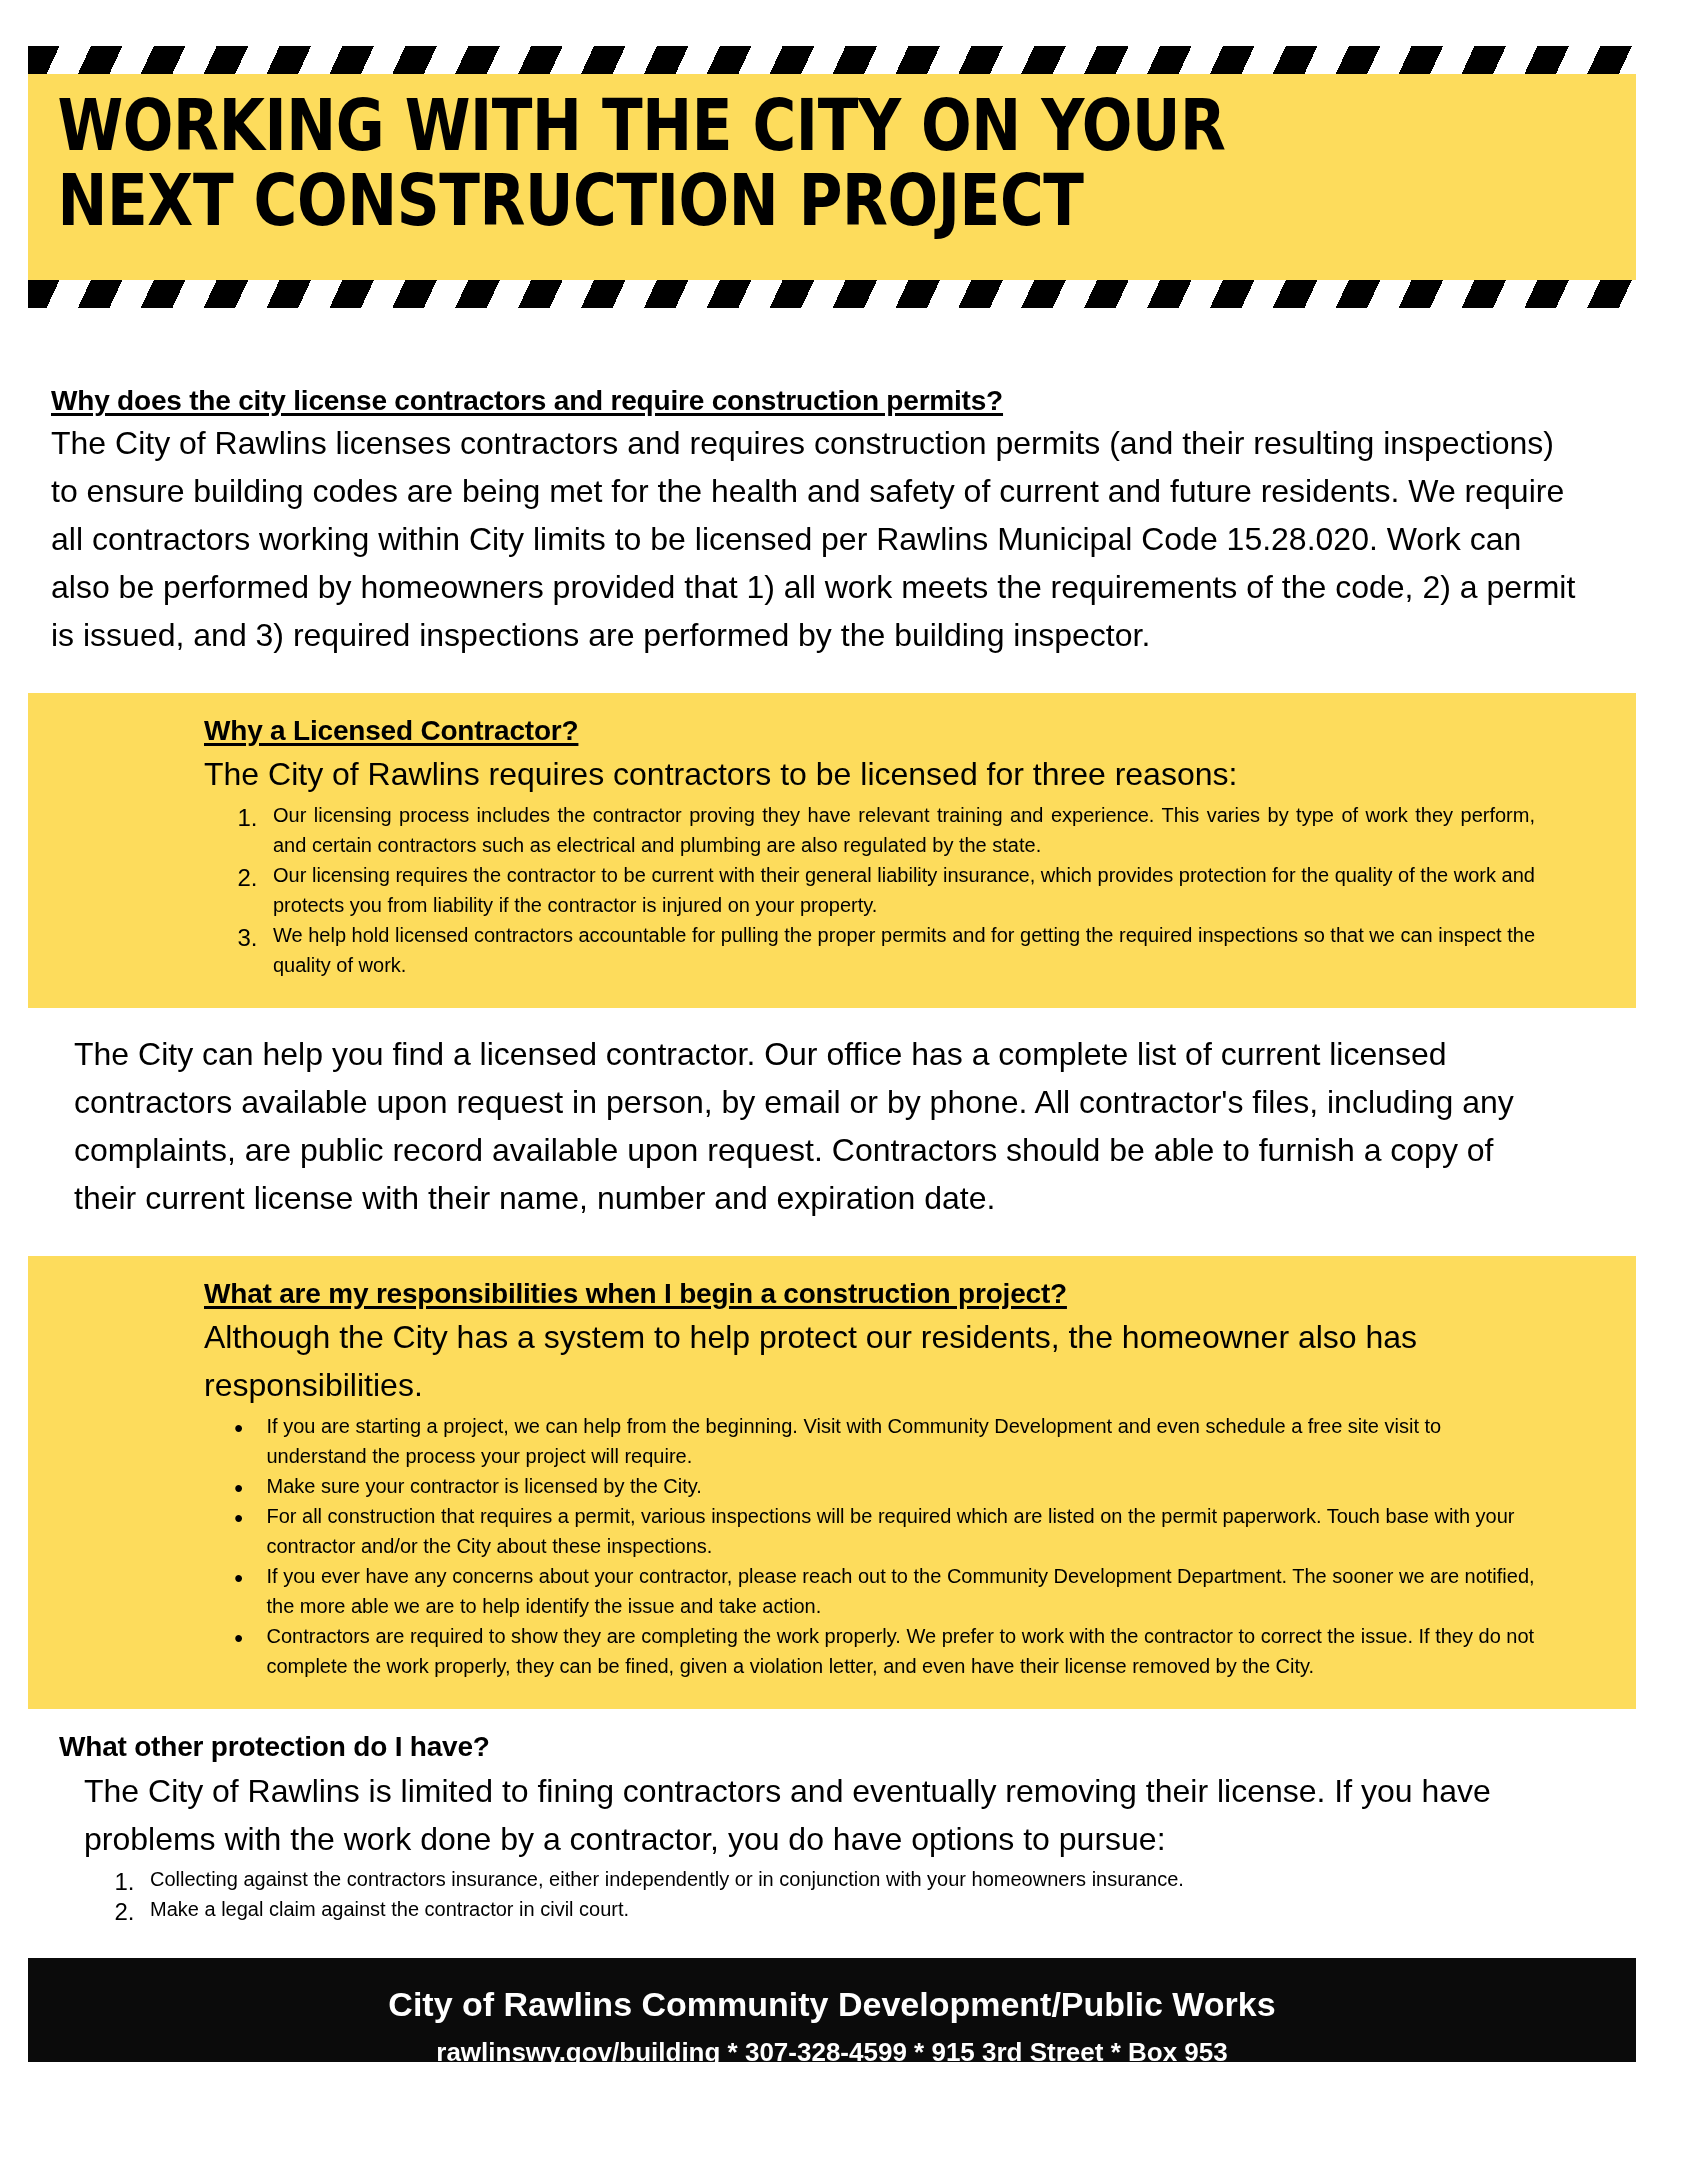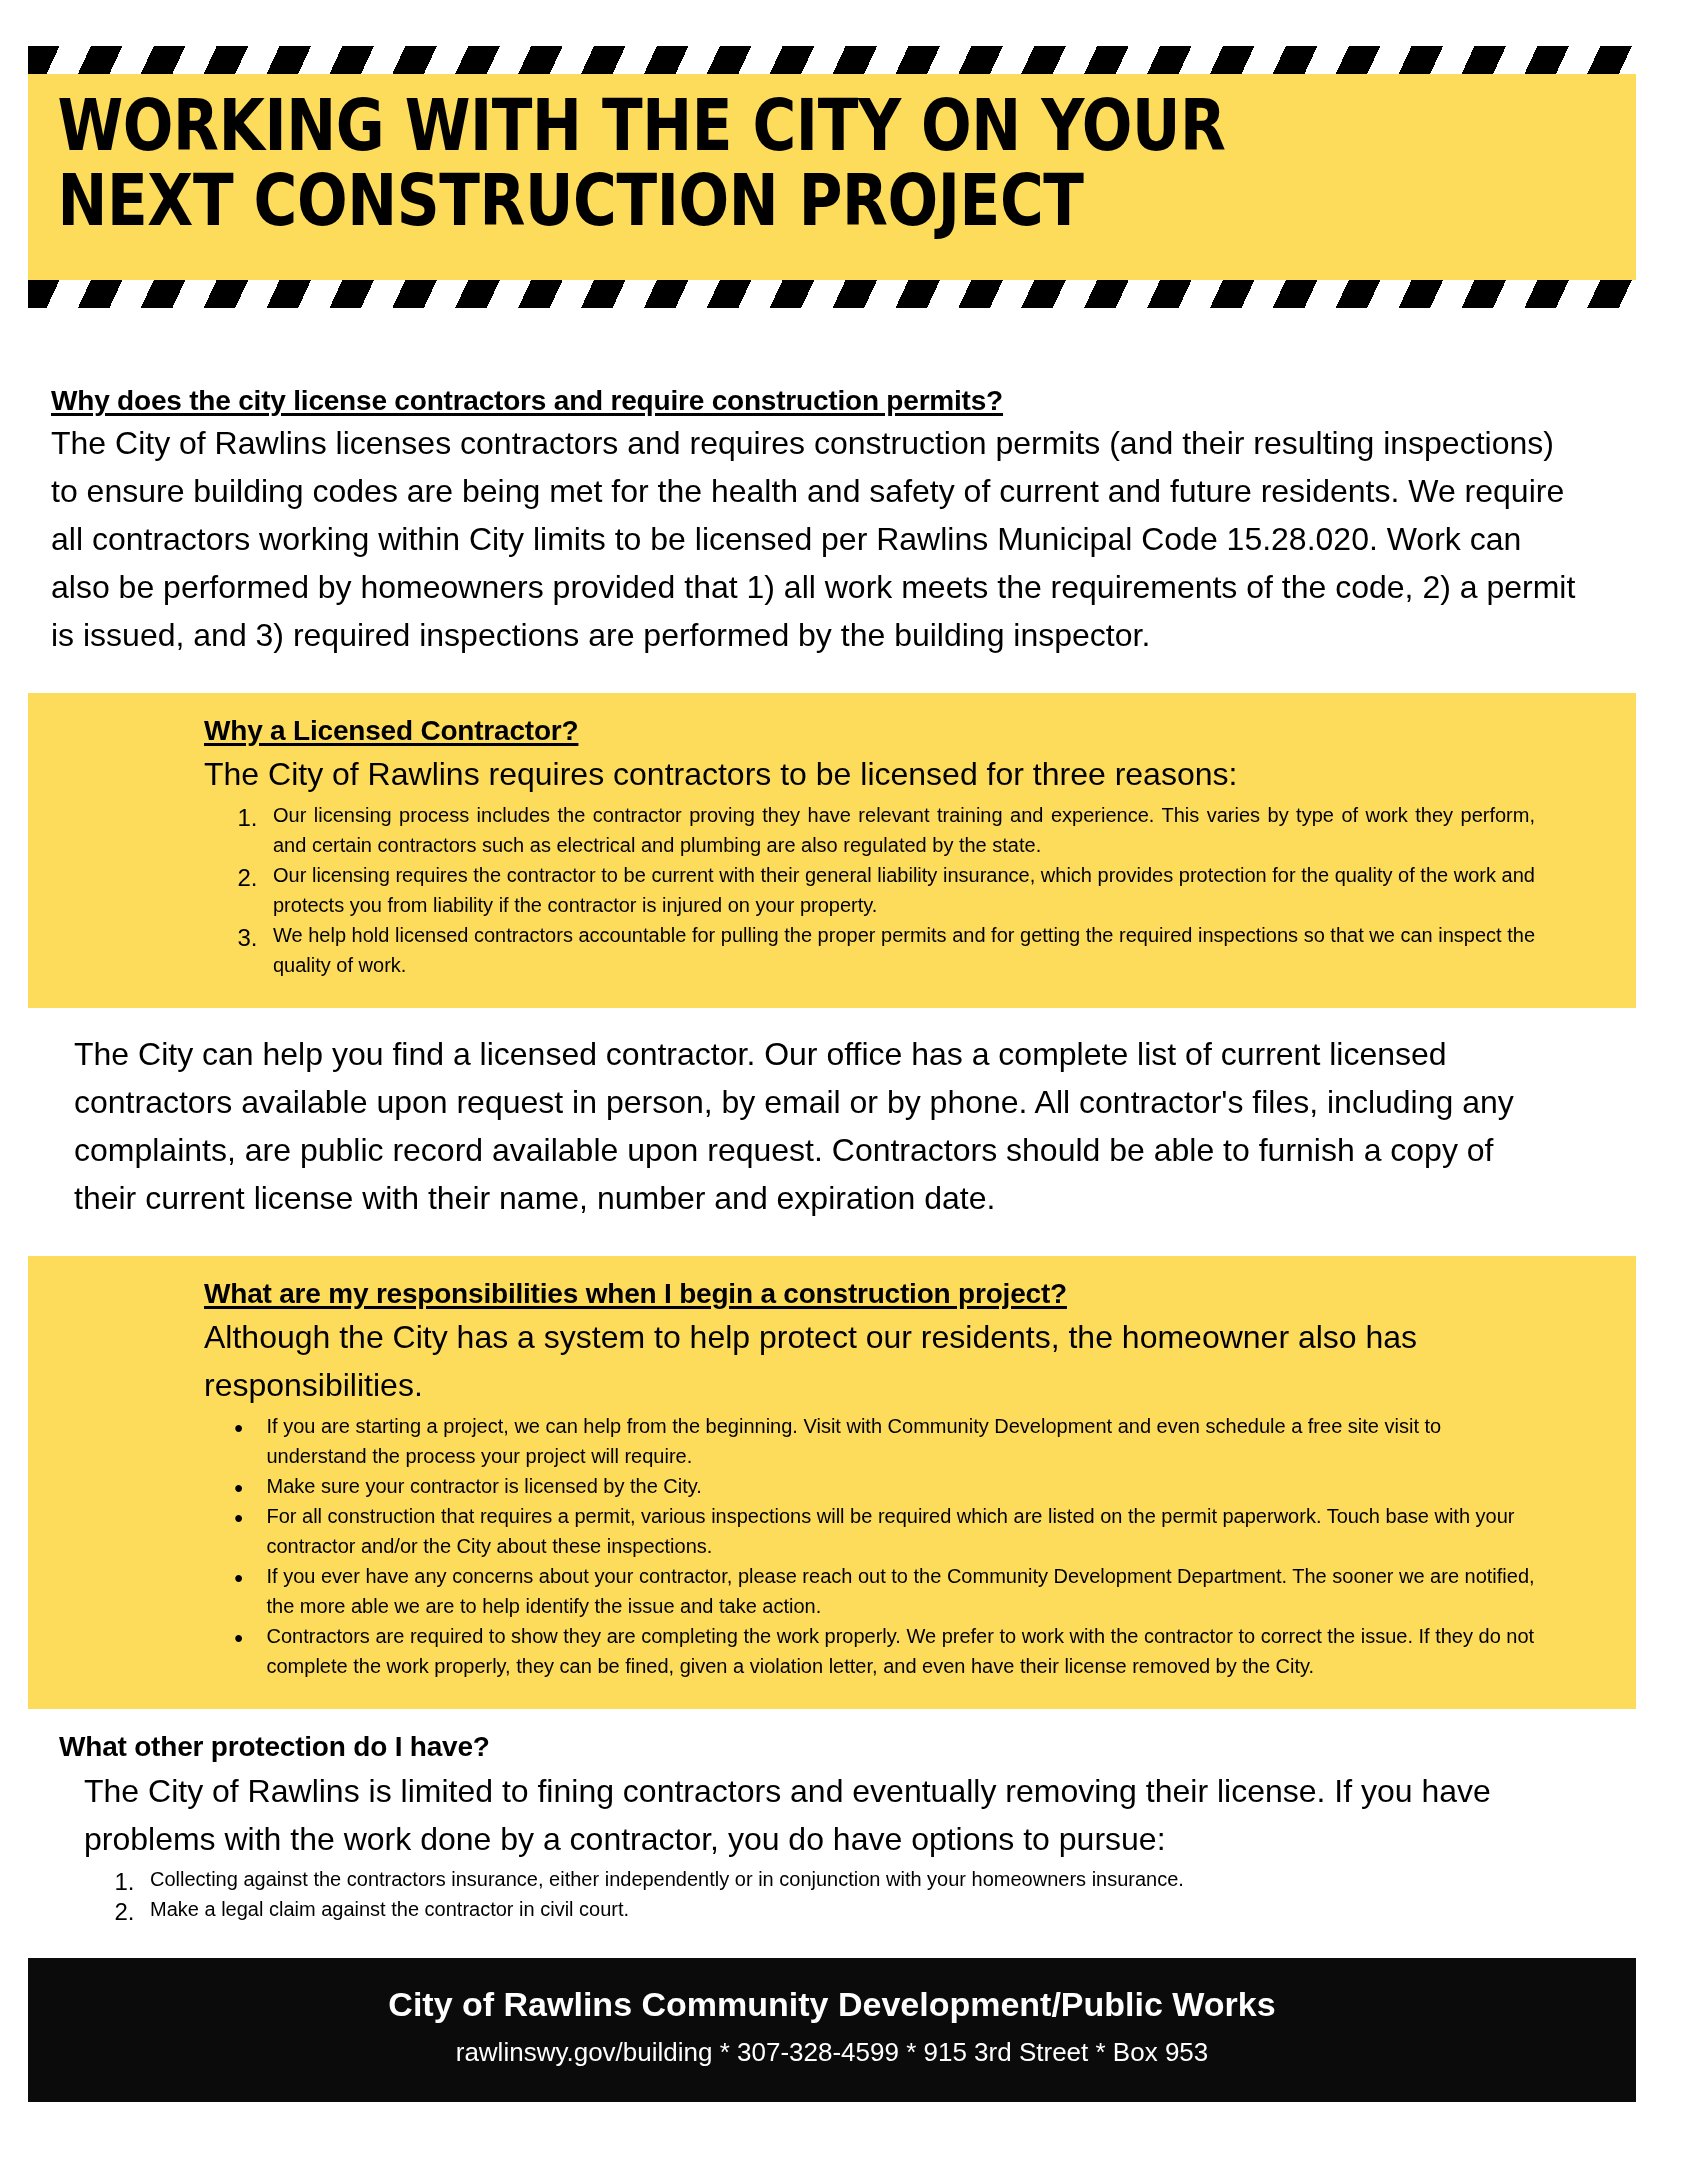--- a/index.html
+++ b/index.html
@@ -186,37 +186,37 @@
   .other h2.heading { margin-left: 0; }
   .other .lead { margin-left: 25px; }
   .other ol.num > li { margin-left: 52px; }
 
   
   .footer {
     position: absolute;
     left: 28px;
     top: 1958px;
     width: 1608px;
-    height: 144px;
+    height: 104px;
     background: #0B0B0B;
     color: #ffffff;
     text-align: center;
     box-sizing: border-box;
     padding-top: 27px;
   }
   .footer-line1 {
     font-family: "Liberation Sans Narrow", "Liberation Sans", sans-serif;
     font-weight: 700;
     font-size: 34px;
     letter-spacing: 0px;
     margin: 0 0 13.4px 0;
   }
   .footer-line2 {
     font-family: "Liberation Sans Narrow", "Liberation Sans", sans-serif;
-    font-weight: 400;
+    font-weight: 700;
     font-size: 26px;
     margin: 0;
   }
 </style>
 </head>
 <body>
 
 <div class="page">
 
   <div class="header-block">

